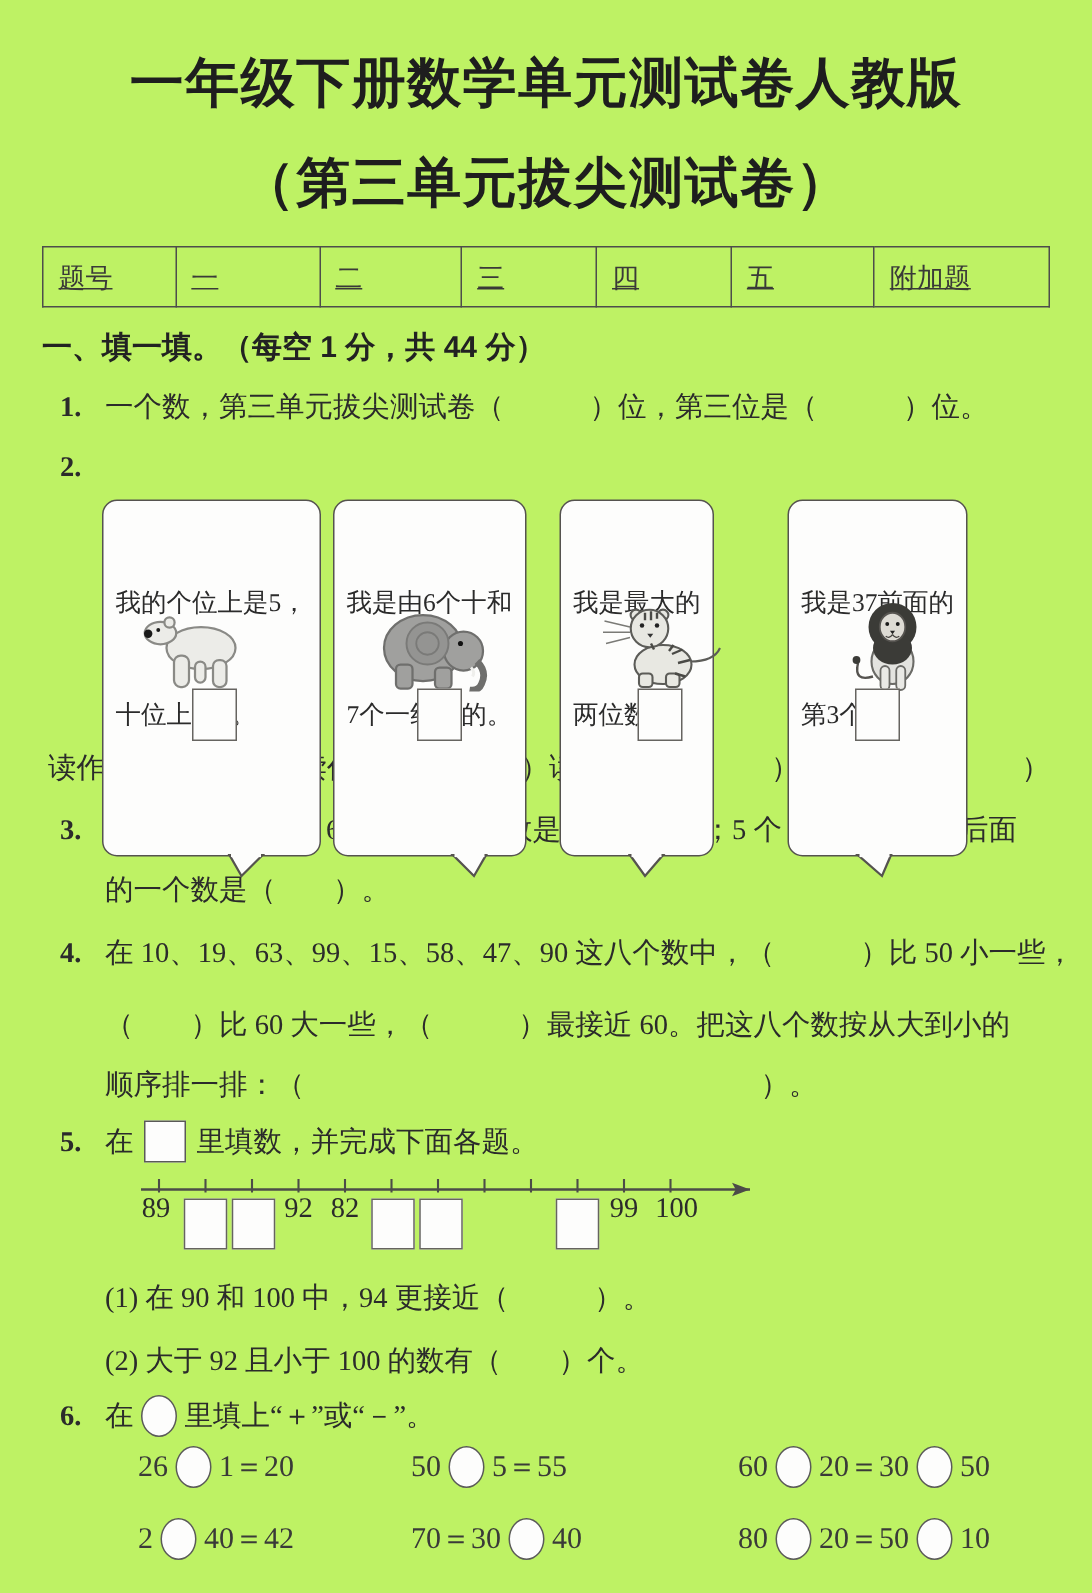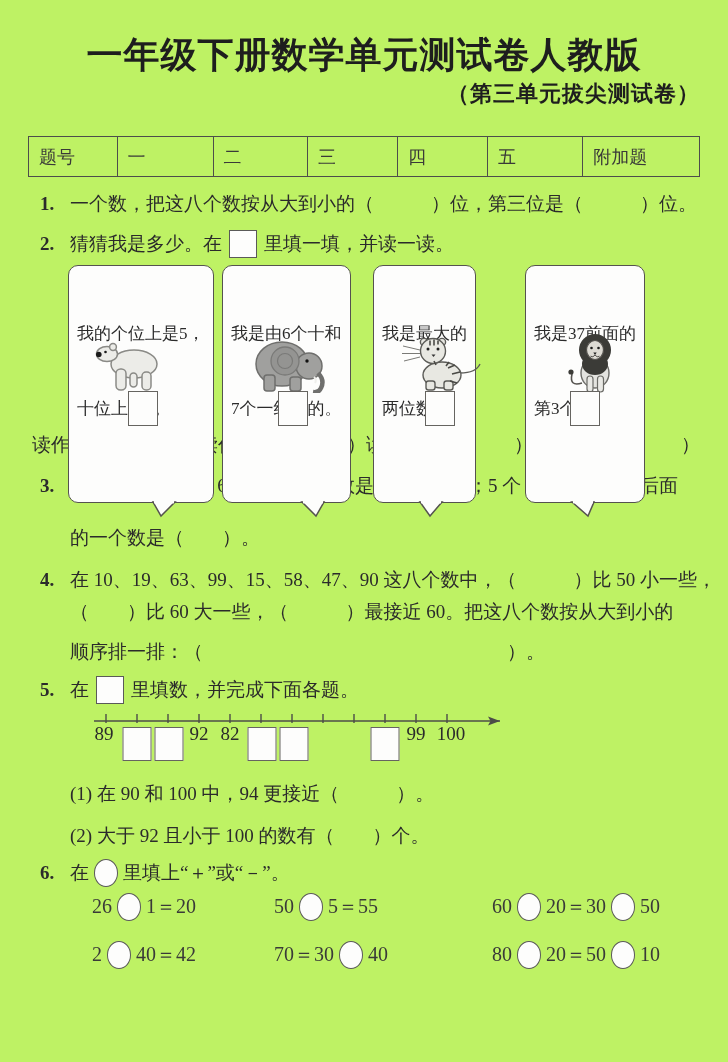--- a/index.html
+++ b/index.html
@@ -9,30 +9,30 @@
     background: #bef264; color: #2b2b2b;
     font-family: "Liberation Serif", "DejaVu Serif", serif;
     padding: 34px 28px 0 28px; overflow: hidden; position: relative;
   }
   .title {
     text-align: center; font-size: 36px; line-height: 42px; font-weight: 700;
     font-family: "Liberation Sans", "DejaVu Sans", sans-serif; letter-spacing: 1px;
     color: #1e1e1e;
   }
   .subtitle {
-    text-align: right; font-size: 22px; line-height: 36px; font-weight: 700;
+    text-align: center; font-size: 36px; line-height: 36px; font-weight: 700;
     font-family: "Liberation Sans", "DejaVu Sans", sans-serif; letter-spacing: 1px;
-    color: #1e1e1e;
+    margin-top: 28px; color: #1e1e1e;
   }
   table.score { width: 100%; border-collapse: collapse; margin-top: 24px; }
   table.score td {
     border: 1.6px solid #4d4d4b; font-size: 18px; padding-left: 10px;
     color: #3a3a38;
   }
-  table.score tr.r1 td { height: 40px; }
+  table.score tr.r1 td { height: 40px; text-decoration: underline; }
   table.score tr.r2 td { height: 33px; }
 
   .sec-heading {
     margin-top: 14px; font-size: 20px; line-height: 26px; font-weight: 700;
     font-family: "Liberation Sans", "DejaVu Sans", sans-serif; color: #222;
   }
   .q { display: flex; font-size: 19px; line-height: 30px; margin-left: 12px; }
   .q .num { width: 30px; flex: none; font-weight: 700; }
   .q .txt { white-space: pre; }
   .cont { margin-left: 42px; font-size: 19px; line-height: 30px; white-space: pre; }
@@ -108,29 +108,29 @@
       <td>一</td>
       <td>二</td>
       <td>三</td>
       <td>四</td>
       <td>五</td>
       <td>附加题</td>
     </tr>
   </tbody>
     </table>
 
+  <div class="sec-heading">一、填一填。（每空 1 分，共 44 分）</div>
 
   <div class="q" style="margin-top:12px">
     <span class="num">1.</span>
-    <span class="txt">一个数，把这八个数按从大到小的（　　　）位，第三位是（　　　）位。</span>
+    <span class="txt">一个数，第三单元拔尖测试卷（　　　）位，第三位是（　　　）位。</span>
   </div>
 
   <div class="q" style="margin-top:8px; line-height:34px">
     <span class="num">2.</span>
-    <span class="txt"><span>猜猜我是多少。在</span><span class="inline-box"></span><span>里填一填，并读一读。</span></span>
   </div>
 
   <div class="stage">
 
     <div class="bubble" style="left:40px">
       <div>我的个位上是5，</div>
       <div>十位上是7。</div>
       <svg class="tail" style="left:58%" width="24" height="16" viewBox="0 0 24 16">
           <polygon points="1,1 23,1 9,15" fill="#fdfdfc" stroke="#55534f" stroke-width="1.5"></polygon>
           <rect x="2" y="0" width="20" height="2.4" fill="#fdfdfc"></rect>
@@ -253,27 +253,27 @@
         <span>读作：（</span>
         <span class="sp"></span>
         <span>）</span>
       </span>
   </div>
 
   <div class="q" style="margin-top:12px">
     <span class="num">3.</span>
     <span class="txt">10 个 10 个地数，60 前面的一个数是（　　　）；5 个 5 个地数，75 后面</span>
   </div>
-  <div class="cont" style="margin-top:22px">的一个数是（　　）。</div>
+  <div class="cont" style="margin-top:10px">的一个数是（　　）。</div>
 
   <div class="q" style="margin-top:12px">
     <span class="num">4.</span>
     <span class="txt">在 10、19、63、99、15、58、47、90 这八个数中，（　　　）比 50 小一些，</span>
   </div>
-  <div class="cont" style="margin-top:2px">（　　）比 60 大一些，（　　　）最接近 60。把这八个数按从大到小的</div>
+  <div class="cont" style="margin-top:18px">（　　）比 60 大一些，（　　　）最接近 60。把这八个数按从大到小的</div>
   <div class="cont" style="margin-top:10px">顺序排一排：（　　　　　　　　　　　　　　　　）。</div>
 
   <div class="q" style="margin-top:6px; line-height:34px">
     <span class="num">5.</span>
     <span class="txt"><span>在</span><span class="inline-box"></span><span>里填数，并完成下面各题。</span></span>
   </div>
 
   <div class="numline">
     <svg width="420" height="16" viewBox="0 0 420 16">
       <line x1="0" y1="10" x2="406" y2="10" stroke="#4c4c48" stroke-width="1.6"></line>

